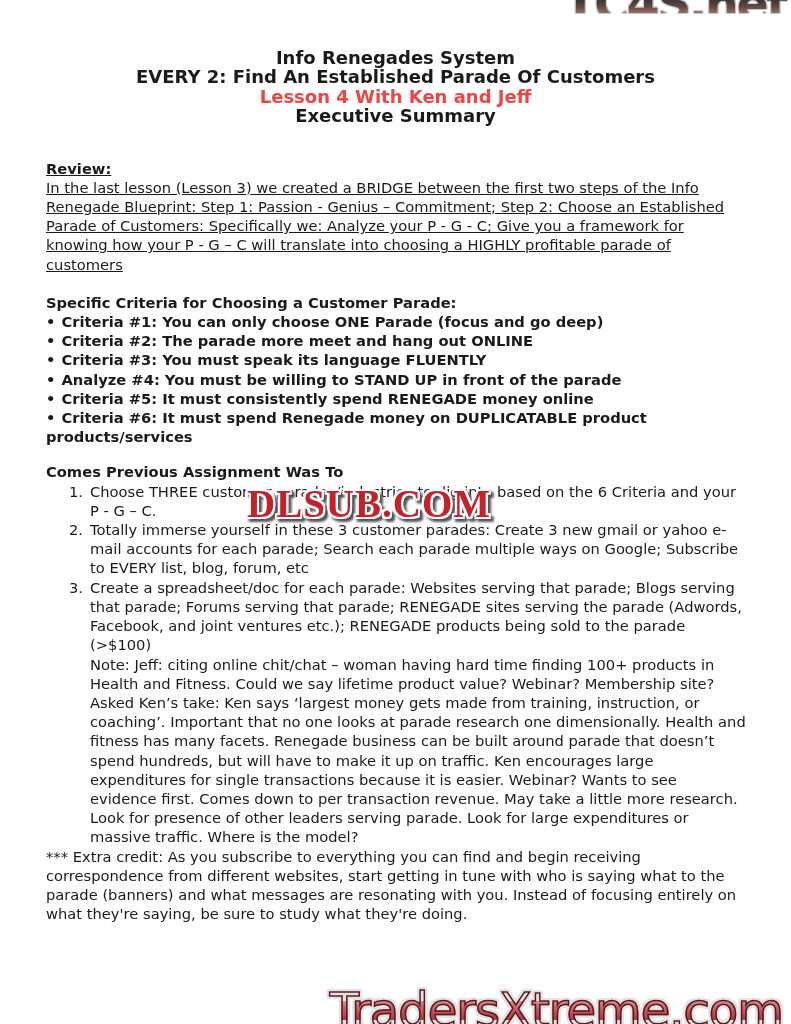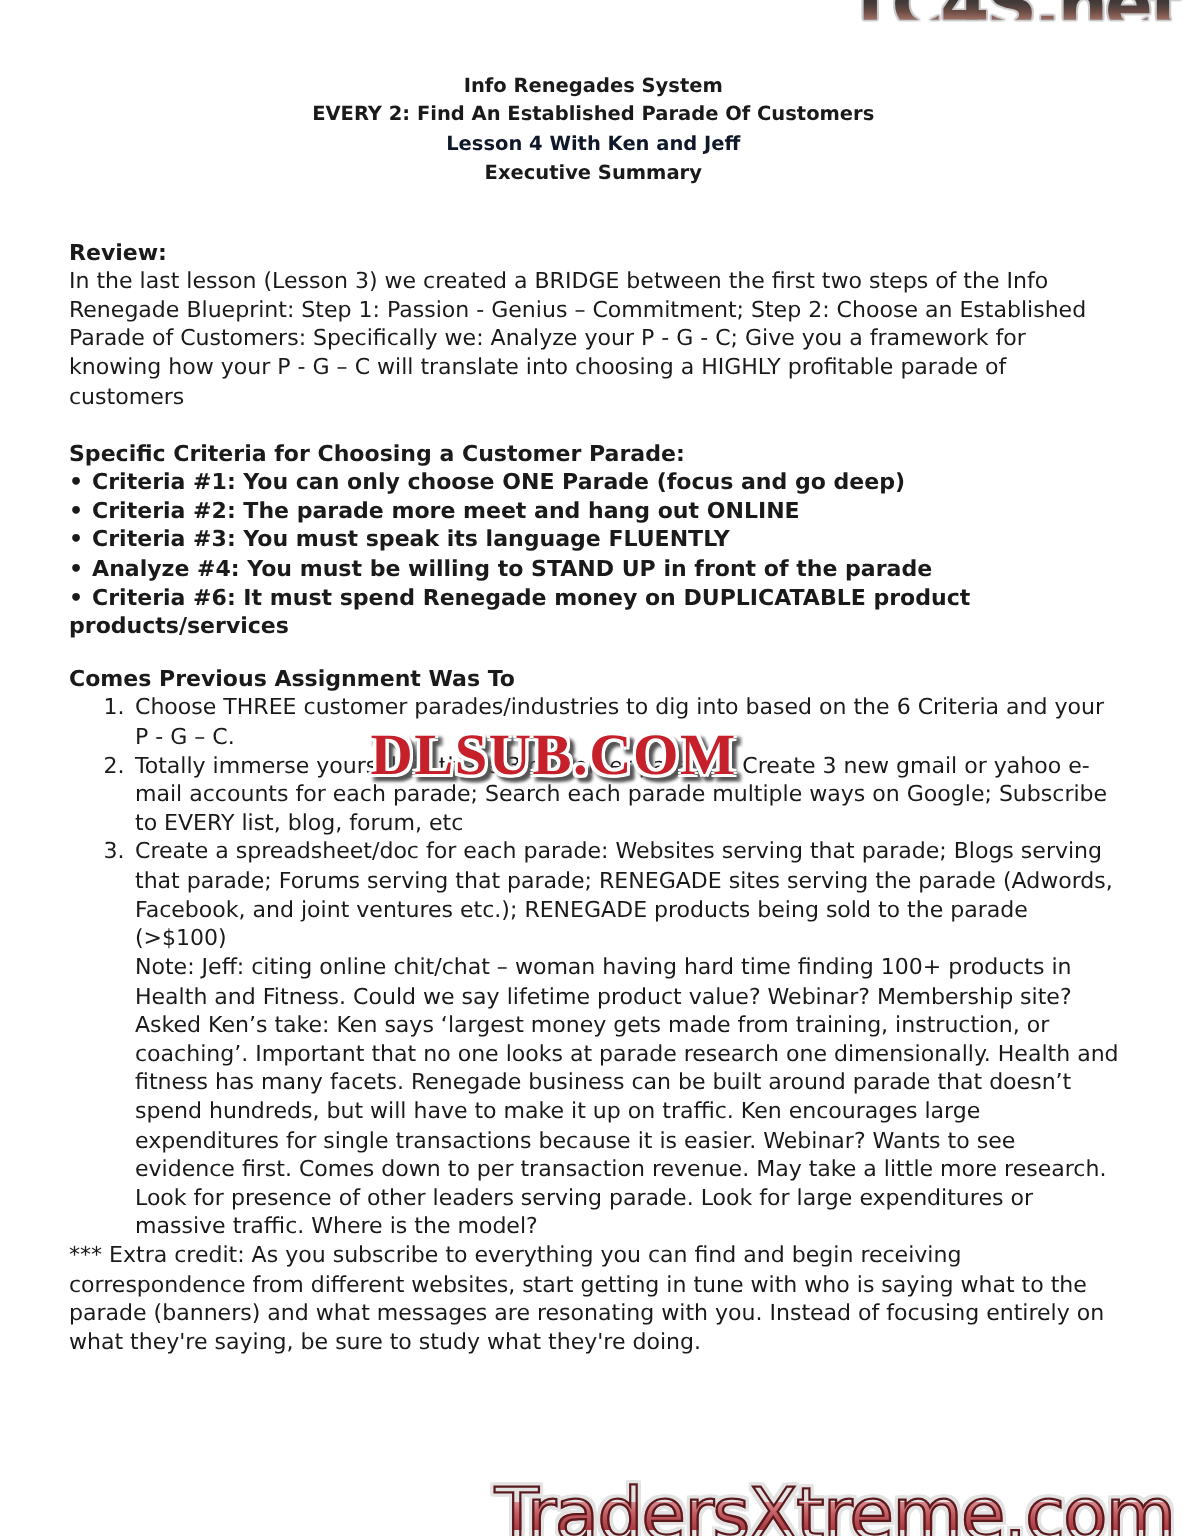--- a/index.html
+++ b/index.html
@@ -32,35 +32,35 @@
     color: transparent;
     filter: drop-shadow(1px 0 0 #c9c9c9) drop-shadow(-1px 0 0 #c9c9c9)
             drop-shadow(0 1px 0 #c9c9c9) drop-shadow(0 -1px 0 #c9c9c9);
   }
 
   
   .doc-header {
     padding-top: 48px;
     text-align: center;
     font-weight: bold;
-    font-size: 13px;
+    font-size: 18px;
     line-height: 19.4px;
   }
   .doc-header .red-line {
-    color: #0f172a;
+    color: #ef4444;
   }
 
   
   .content {
     margin: 33px 45px 0 46px;
   }
   .section-label {
     font-weight: bold;
   }
-  .review-section { margin-bottom: 19px; }
+  .review-section { margin-bottom: 19px; text-decoration: underline; }
   .criteria-section { margin-bottom: 16px; font-weight: bold; }
   .criteria-item .bullet { margin-right: 6px; }
 
   .assignment-section ol {
     list-style: none;
     margin: 0;
     padding: 0;
   }
   .assignment-section li {
     display: flex;
@@ -125,20 +125,21 @@
     <div class="section-label">Review:</div>
     <div>In the last lesson (Lesson 3) we created a BRIDGE between the first two steps of the Info Renegade Blueprint: Step 1: Passion - Genius – Commitment; Step 2: Choose an Established Parade of Customers: Specifically we: Analyze your P - G - C; Give you a framework for knowing how your P - G – C will translate into choosing a HIGHLY profitable parade of customers</div>
   </div>
 
   <div class="criteria-section">
     <div>Specific Criteria for Choosing a Customer Parade:</div>
     <div class="criteria-item"><span class="bullet">•</span><span>Criteria #1: You can only choose ONE Parade (focus and go deep)</span></div>
     <div class="criteria-item"><span class="bullet">•</span><span>Criteria #2: The parade more meet and hang out ONLINE</span></div>
     <div class="criteria-item"><span class="bullet">•</span><span>Criteria #3: You must speak its language FLUENTLY</span></div>
     <div class="criteria-item"><span class="bullet">•</span><span>Analyze #4: You must be willing to STAND UP in front of the parade</span></div>
+    <div class="criteria-item"><span class="bullet">•</span><span>Criteria #5: It must consistently spend RENEGADE money online</span></div>
     <div class="criteria-item"><span class="bullet">•</span><span>Criteria #6: It must spend Renegade money on DUPLICATABLE product products/services</span></div>
   </div>
 
   <div class="assignment-section">
     <div class="section-label">Comes Previous Assignment Was To</div>
     <ol>
       <li>
         <span class="num">1.</span>
         <span class="item-body">
           <span>Choose THREE customer parades/industries to dig into based on the 6 Criteria and your P - G – C.</span>

